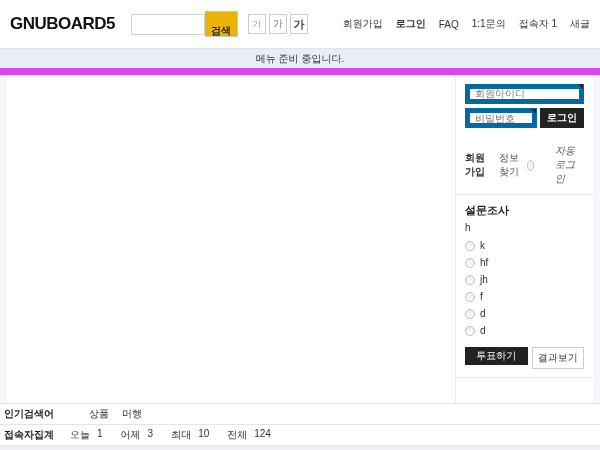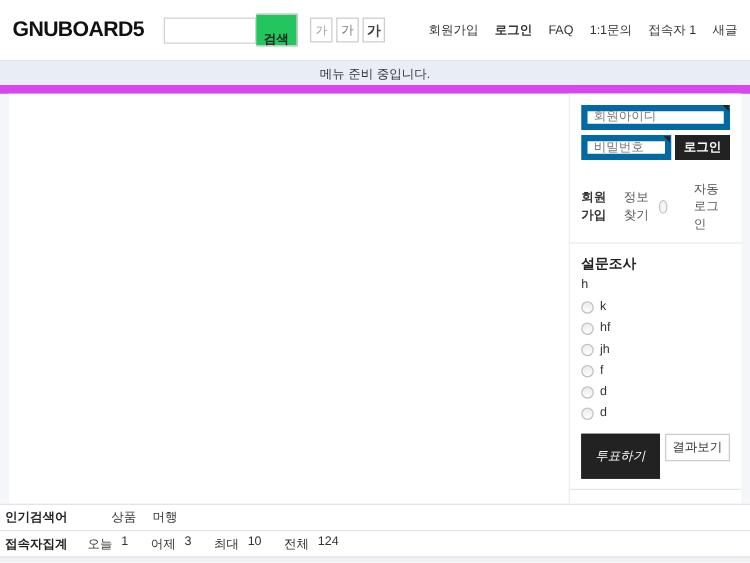--- a/index.html
+++ b/index.html
@@ -8,21 +8,21 @@
     font-family:"Liberation Sans","DejaVu Sans",sans-serif;
     background:#f5f6f9; color:#333;
     display:flex; flex-direction:column; overflow:hidden;
   }
   
   .header { height:48px; background:#fff; display:flex; align-items:center; padding:0 10px; flex:0 0 auto; }
   .logo { font-size:17px; font-weight:bold; color:#111; letter-spacing:-0.5px; cursor:pointer; }
   .search-form { margin-left:16px; display:flex; align-items:center; }
   .search-input { width:74px; height:21px; border:1px solid #d2d2d2; font-size:10px; padding:0 4px; background:#fff; }
   .search-btn { height:21px; padding:12px 6px; font-size:10px; font-weight:bold; color:#222;
-    background:#22c55e; border:1px solid #c8c8c8; border-left:none; cursor:pointer;text-align:center; }
+    background:#eab308; border:1px solid #c8c8c8; border-left:none; cursor:pointer;text-align:center; }
   .font-btns { margin-left:10px; display:flex; gap:3px; }
   .font-btn { width:18px; height:20px; background:#fff; border:1px solid #ccc; color:#999;
     font-size:9px; display:flex; align-items:center; justify-content:center; cursor:pointer; }
   .font-btn.f2 { font-size:10px; color:#777; }
   .font-btn.f3 { font-size:11px; color:#444; font-weight:bold; }
   .top-nav { margin-left:auto; display:flex; gap:13px; font-size:10px; color:#333; align-items:center; }
   .top-nav span { cursor:pointer; white-space:nowrap; }
   .top-nav .bold { font-weight:bold; }
   
   .notice { height:27px; flex:0 0 auto; background:#e9eef6; border-top:1px solid #dfe4ef; border-bottom:7px solid #d946ef;
@@ -37,30 +37,30 @@
   .lgn-input::placeholder { color:#777; opacity:1; }
   .req-mark { position:absolute; top:1px; right:1px; width:0; height:0;
     border-top:5px solid #222; border-left:5px solid transparent; pointer-events:none; }
   .pw-row { display:flex; gap:3px; margin-bottom:16px; }
   .pw-row .input-wrap { flex:1 1 auto; margin-bottom:0; }
   .login-btn { width:44px; height:20px; flex:0 0 auto; background:#222; color:#fff; border:1px solid #222;
     font-size:10px; font-weight:bold; cursor:pointer; }
   .login-links { display:flex; align-items:center; font-size:10px; color:#333; }
   .join-link { font-weight:bold; cursor:pointer; }
   .find-link { margin-left:6px; color:#555; cursor:pointer; }
-  .auto-login { margin-left:auto; display:flex; align-items:center; gap:21px; color:#555; cursor:pointer; }
+  .auto-login { margin-left:auto; display:flex; align-items:center; gap:21px; color:#555; cursor:pointer;font-style:italic; }
   .chk-circle { width:11px; height:11px; border-radius:50%; border:1px solid #c5c5c5; background:#f5f5f5; }
   
   .poll-title { font-size:11px; font-weight:bold; color:#222; margin-bottom:4px; }
   .poll-q { font-size:10px; margin-bottom:7px; }
   .poll-opt { display:flex; align-items:center; gap:5px; font-size:10px; color:#333; margin-bottom:6px; cursor:pointer; }
   .radio { width:10px; height:10px; flex:0 0 auto; border-radius:50%; border:1px solid #bfbfbf;
     background:linear-gradient(#ececec,#fdfdfd); }
   .poll-btns { display:flex; gap:4px; margin-top:11px; }
-  .vote-btn { flex:1.2; height:36px; background:#222; color:#fff; border:1px solid #222; font-size:10px; cursor:pointer;font-style:italic; }
+  .vote-btn { flex:1.2; height:18px; background:#222; color:#fff; border:1px solid #222; font-size:10px; cursor:pointer; }
   .result-btn { flex:1; height:22px; background:#fff; color:#333; border:1px solid #ccc; font-size:10px; cursor:pointer; }
   
   .bottom-row { height:21px; flex:0 0 auto; border-top:1px solid #e4e4e6; background:#fff;
     display:flex; align-items:center; font-size:10px; padding-left:4px;gap:12px; }
   .row-title { font-weight:bold; color:#222; }
   .row-title.w1 { width:73px; }
   .row-title.w2 { width:54px; }
   .keywords { display:flex; gap:13px; }
   .keywords span { cursor:pointer; }
   .stats { display:flex; }

